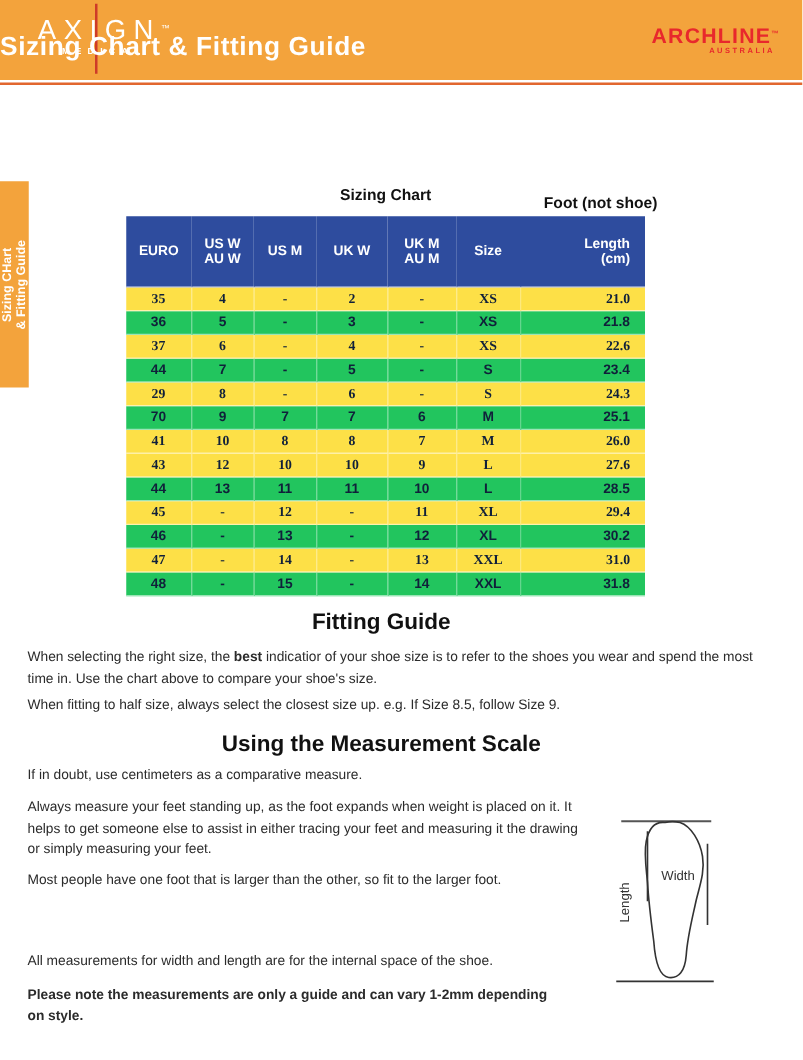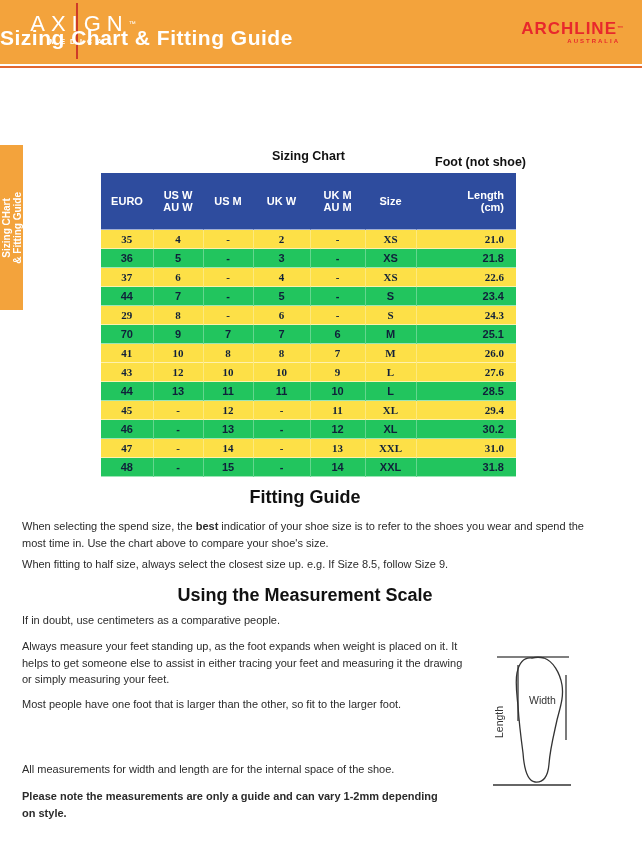--- a/index.html
+++ b/index.html
@@ -223,27 +223,27 @@
           <td>-</td>
           <td>14</td>
           <td>XXL</td>
           <td class="col-len">31.8</td>
         </tr>
       </tbody>
   </table>
 
   <div class="h-center" style="top:487px">Fitting Guide</div>
 
-  <div class="para" style="top:518px;width:586px;"><span>When selecting the spend size, the </span><b>best</b><span> indicatior of your shoe size is to refer to the shoes you wear and spend the most time in. Use the chart above to compare your shoe's size.</span></div>
+  <div class="para" style="top:518px;width:586px;"><span>When selecting the right size, the </span><b>best</b><span> indicatior of your shoe size is to refer to the shoes you wear and spend the most time in. Use the chart above to compare your shoe's size.</span></div>
 
   <div class="para" style="top:556px;width:586px;">When fitting to half size, always select the closest size up. e.g. If Size 8.5, follow Size 9.</div>
 
   <div class="h-center" style="top:585px">Using the Measurement Scale</div>
 
-  <div class="para" style="top:612px;width:560px;">If in doubt, use centimeters as a comparative people.</div>
+  <div class="para" style="top:612px;width:560px;">If in doubt, use centimeters as a comparative measure.</div>
   <div class="para" style="top:638px;width:452px;">Always measure your feet standing up, as the foot expands when weight is placed on it. It helps to get someone else to assist in either tracing your feet and measuring it the drawing or simply measuring your feet.</div>
   <div class="para" style="top:696px;width:470px;">Most people have one foot that is larger than the other, so fit to the larger foot.</div>
   <div class="para" style="top:761px;width:470px;">All measurements for width and length are for the internal space of the shoe.</div>
   <div class="para" style="top:788px;width:430px;font-weight:bold;">Please note the measurements are only a guide and can vary 1-2mm depending on style.</div>
 
   <svg class="diagram" width="90" height="145" viewBox="0 0 90 145">
     <line x1="10" y1="9" x2="82" y2="9" stroke="#555555" stroke-width="1.6"></line>
     <line x1="6" y1="137" x2="84" y2="137" stroke="#333333" stroke-width="1.4"></line>
     <path d="M45,10 C37,9 32,15 30,25 C28,35 30,47 31,58 C32,74 34,90 36,105 C37,119 40,133 48,134 C56,135 61,129 62,116 C63,101 67,86 70,72 C73,60 77,49 75,37 C73,25 66,13 57,10 C53,9 49,9 45,10 Z" fill="none" stroke="#333333" stroke-width="1.3" stroke-linejoin="round"></path>
     <line x1="31" y1="17" x2="31" y2="73" stroke="#333333" stroke-width="1.3"></line>

